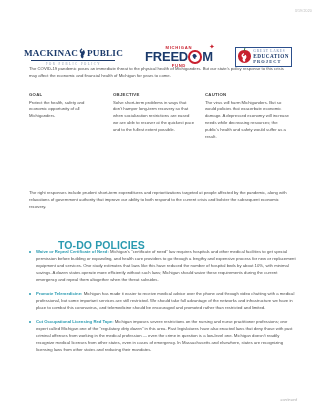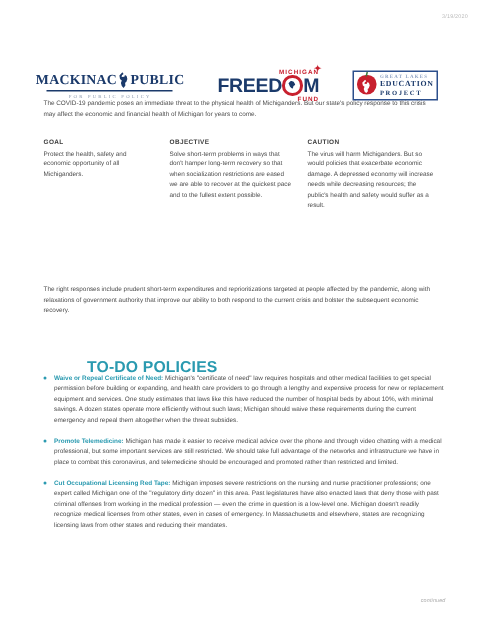--- a/index.html
+++ b/index.html
@@ -31,21 +31,21 @@
   }
   .mack-mi{width:7px;height:11px;position:relative;display:inline-block;}
   .mack-mi svg{display:block;}
   .mack-rule{width:84px;height:.6px;background:#1b3a6b;margin-top:1.2px;}
   .mack-sub{
     font-family:"Liberation Serif",serif;font-size:3.1px;letter-spacing:1.5px;
     color:#8a98ad;margin-top:1px;
   }
 
   
-  .logo-mff{position:relative;display:flex;flex-direction:column;align-items:flex-end;}
+  .logo-mff{position:relative;display:flex;flex-direction:column;align-items:center;}
   .mff-top{font-size:4.2px;font-weight:700;letter-spacing:.7px;color:#c8202e;line-height:1;}
   .mff-mid{
     font-size:13px;font-weight:700;letter-spacing:-.2px;color:#1b3a6b;
     line-height:1.02;display:flex;align-items:center;
   }
   .mff-o{
     display:inline-block;width:9.5px;height:9.5px;border:2px solid #c8202e;
     border-radius:50%;position:relative;margin:0 .3px;
   }
   .mff-o::after{

